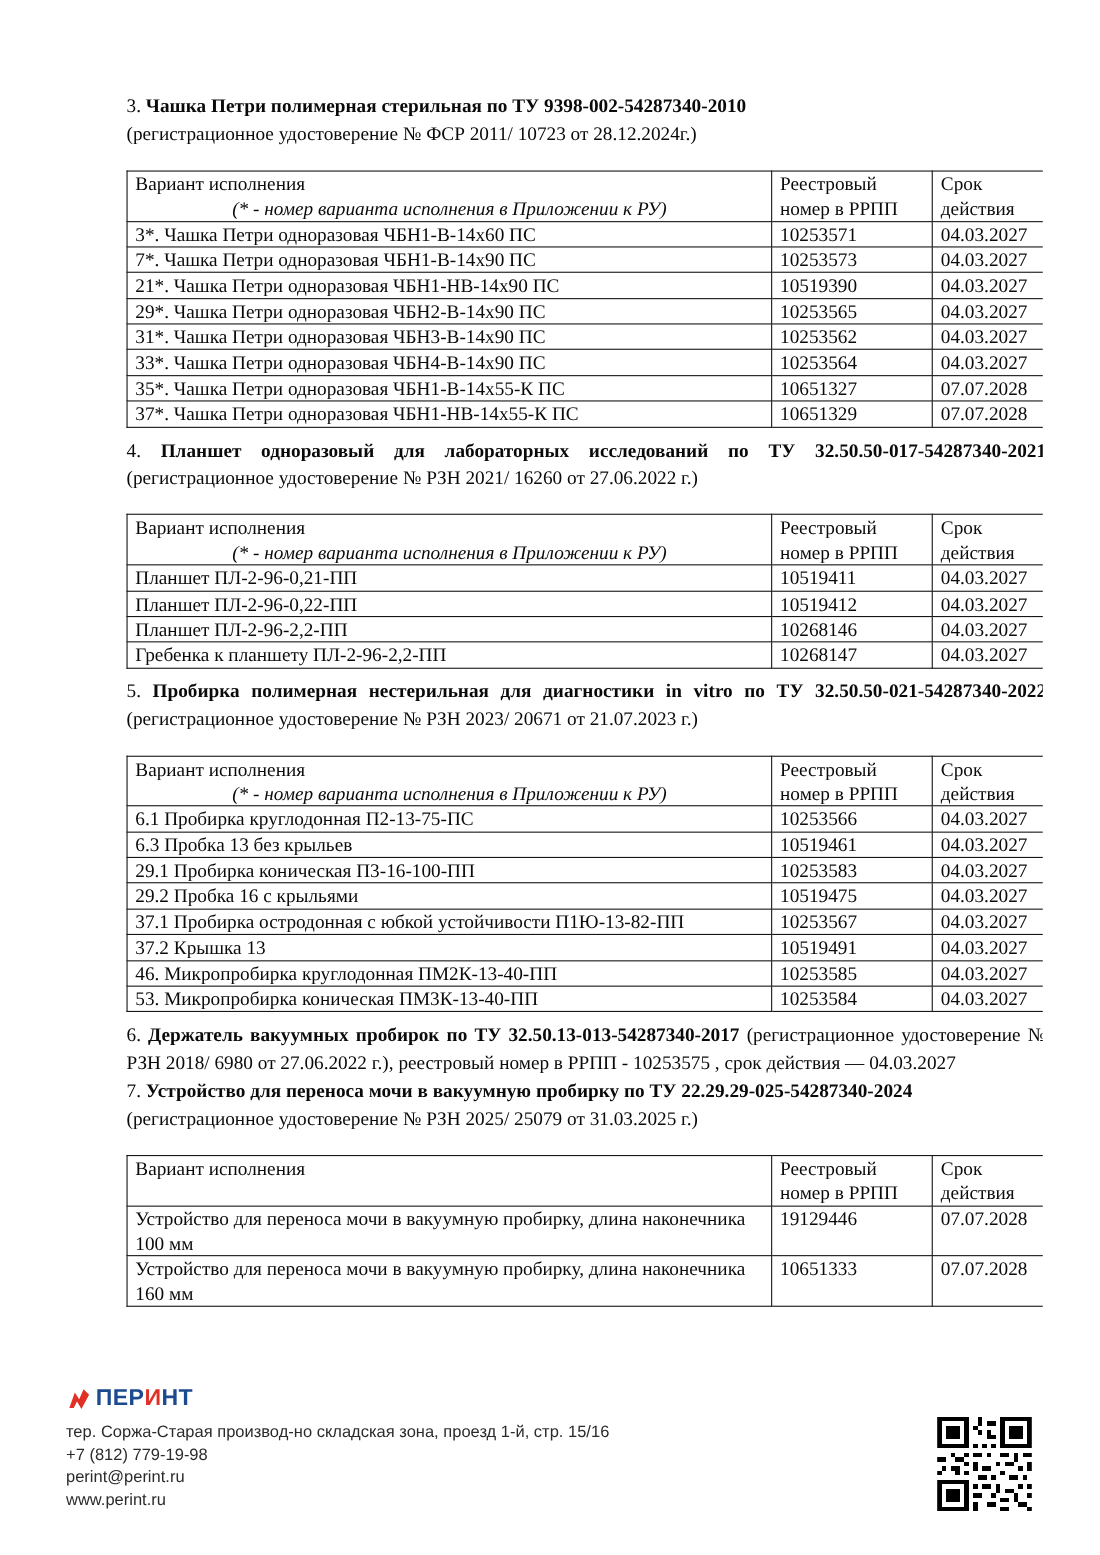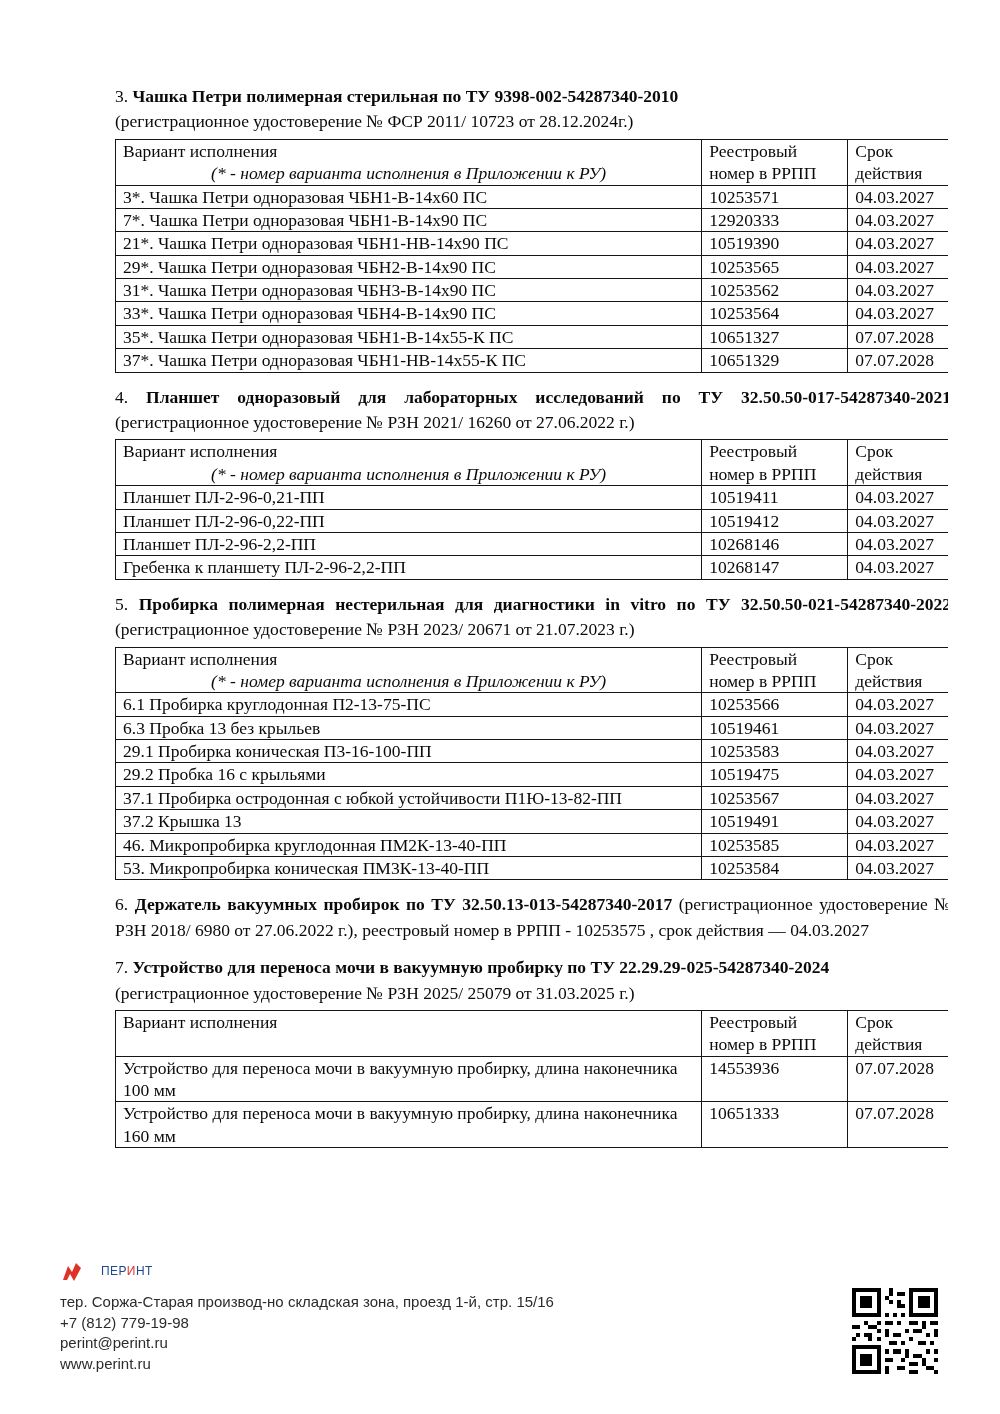--- a/index.html
+++ b/index.html
@@ -4,32 +4,32 @@
 <style>
   html,body { margin:0; padding:0; background:#ffffff; }
   .page {
     position:relative; width:948px; height:1414px; background:#ffffff;
     overflow:hidden; font-family:"Liberation Serif", serif; color:#0a0a0a;
   }
   .doc { position:absolute; left:115px; top:84px; width:836px; font-size:17.5px; }
   .sect { margin:0; text-align:justify; line-height:1.45; }
   .sect b { font-weight:bold; }
   .subtitle { text-align:left; margin:0; line-height:1.45; }
-  .gap-top { margin-top:12px; }
-
-  table.reg { width:100%; border-collapse:collapse; table-layout:fixed; margin:4px 0 8px; }
+  .gap-top { margin-top:0; }
+
+  table.reg { width:100%; border-collapse:collapse; table-layout:fixed; margin:20px 0 8px; }
   table.reg td { border:1.5px solid #161616; padding:0 7px; vertical-align:top; line-height:1.28; overflow:hidden; }
   td.hdr .note { font-style:italic;text-align:center; }
 
   .footer {
     position:absolute; left:60px; top:1260px; width:700px;
     font-family:"Liberation Sans", sans-serif; font-size:15px; line-height:20.5px; color:#2b2b2b;
   }
   .logo { display:flex; align-items:center; gap:5px; margin-bottom:10px; }
-  .logo-text { font-weight:400; font-size:12px; letter-spacing:0.4px; color:#1b4a8f; line-height:22px;margin-left:14px; }
+  .logo-text { font-weight:700; font-size:21px; letter-spacing:0.4px; color:#1b4a8f; line-height:22px; }
   .logo-text .red { color:#e03127; }
   .qr { position:absolute; left:852px; top:1288px; width:86px; height:86px; }
 </style>
 </head>
 <body>
 
 <div class="page">
   <div class="doc">
 
     <p class="sect"><span>3.</span> <b>Чашка Петри полимерная стерильная по ТУ 9398-002-54287340-2010</b></p>
@@ -50,21 +50,21 @@
           <td class="hdr">Реестровый номер в РРПП</td>
           <td class="hdr">Срок действия</td>
         </tr>
         <tr>
             <td>3*. Чашка Петри одноразовая ЧБН1-В-14х60 ПС</td>
             <td>10253571</td>
             <td>04.03.2027</td>
           </tr>
         <tr>
             <td>7*. Чашка Петри одноразовая ЧБН1-В-14х90 ПС</td>
-            <td>12920333</td>
+            <td>10253573</td>
             <td>04.03.2027</td>
           </tr>
         <tr>
             <td>21*. Чашка Петри одноразовая ЧБН1-НВ-14х90 ПС</td>
             <td>10519390</td>
             <td>04.03.2027</td>
           </tr>
         <tr>
             <td>29*. Чашка Петри одноразовая ЧБН2-В-14х90 ПС</td>
             <td>10253565</td>
@@ -205,21 +205,21 @@
           <col style="width:12.3%">
         </colgroup>
       <tbody>
         <tr>
           <td class="hdr">Вариант исполнения</td>
           <td class="hdr">Реестровый номер в РРПП</td>
           <td class="hdr">Срок действия</td>
         </tr>
         <tr>
             <td>Устройство для переноса мочи в вакуумную пробирку, длина наконечника 100 мм</td>
-            <td>14553936</td>
+            <td>19129446</td>
             <td>07.07.2028</td>
           </tr>
         <tr>
             <td>Устройство для переноса мочи в вакуумную пробирку, длина наконечника 160 мм</td>
             <td>10651333</td>
             <td>07.07.2028</td>
           </tr>
       </tbody>
     </table>
 

